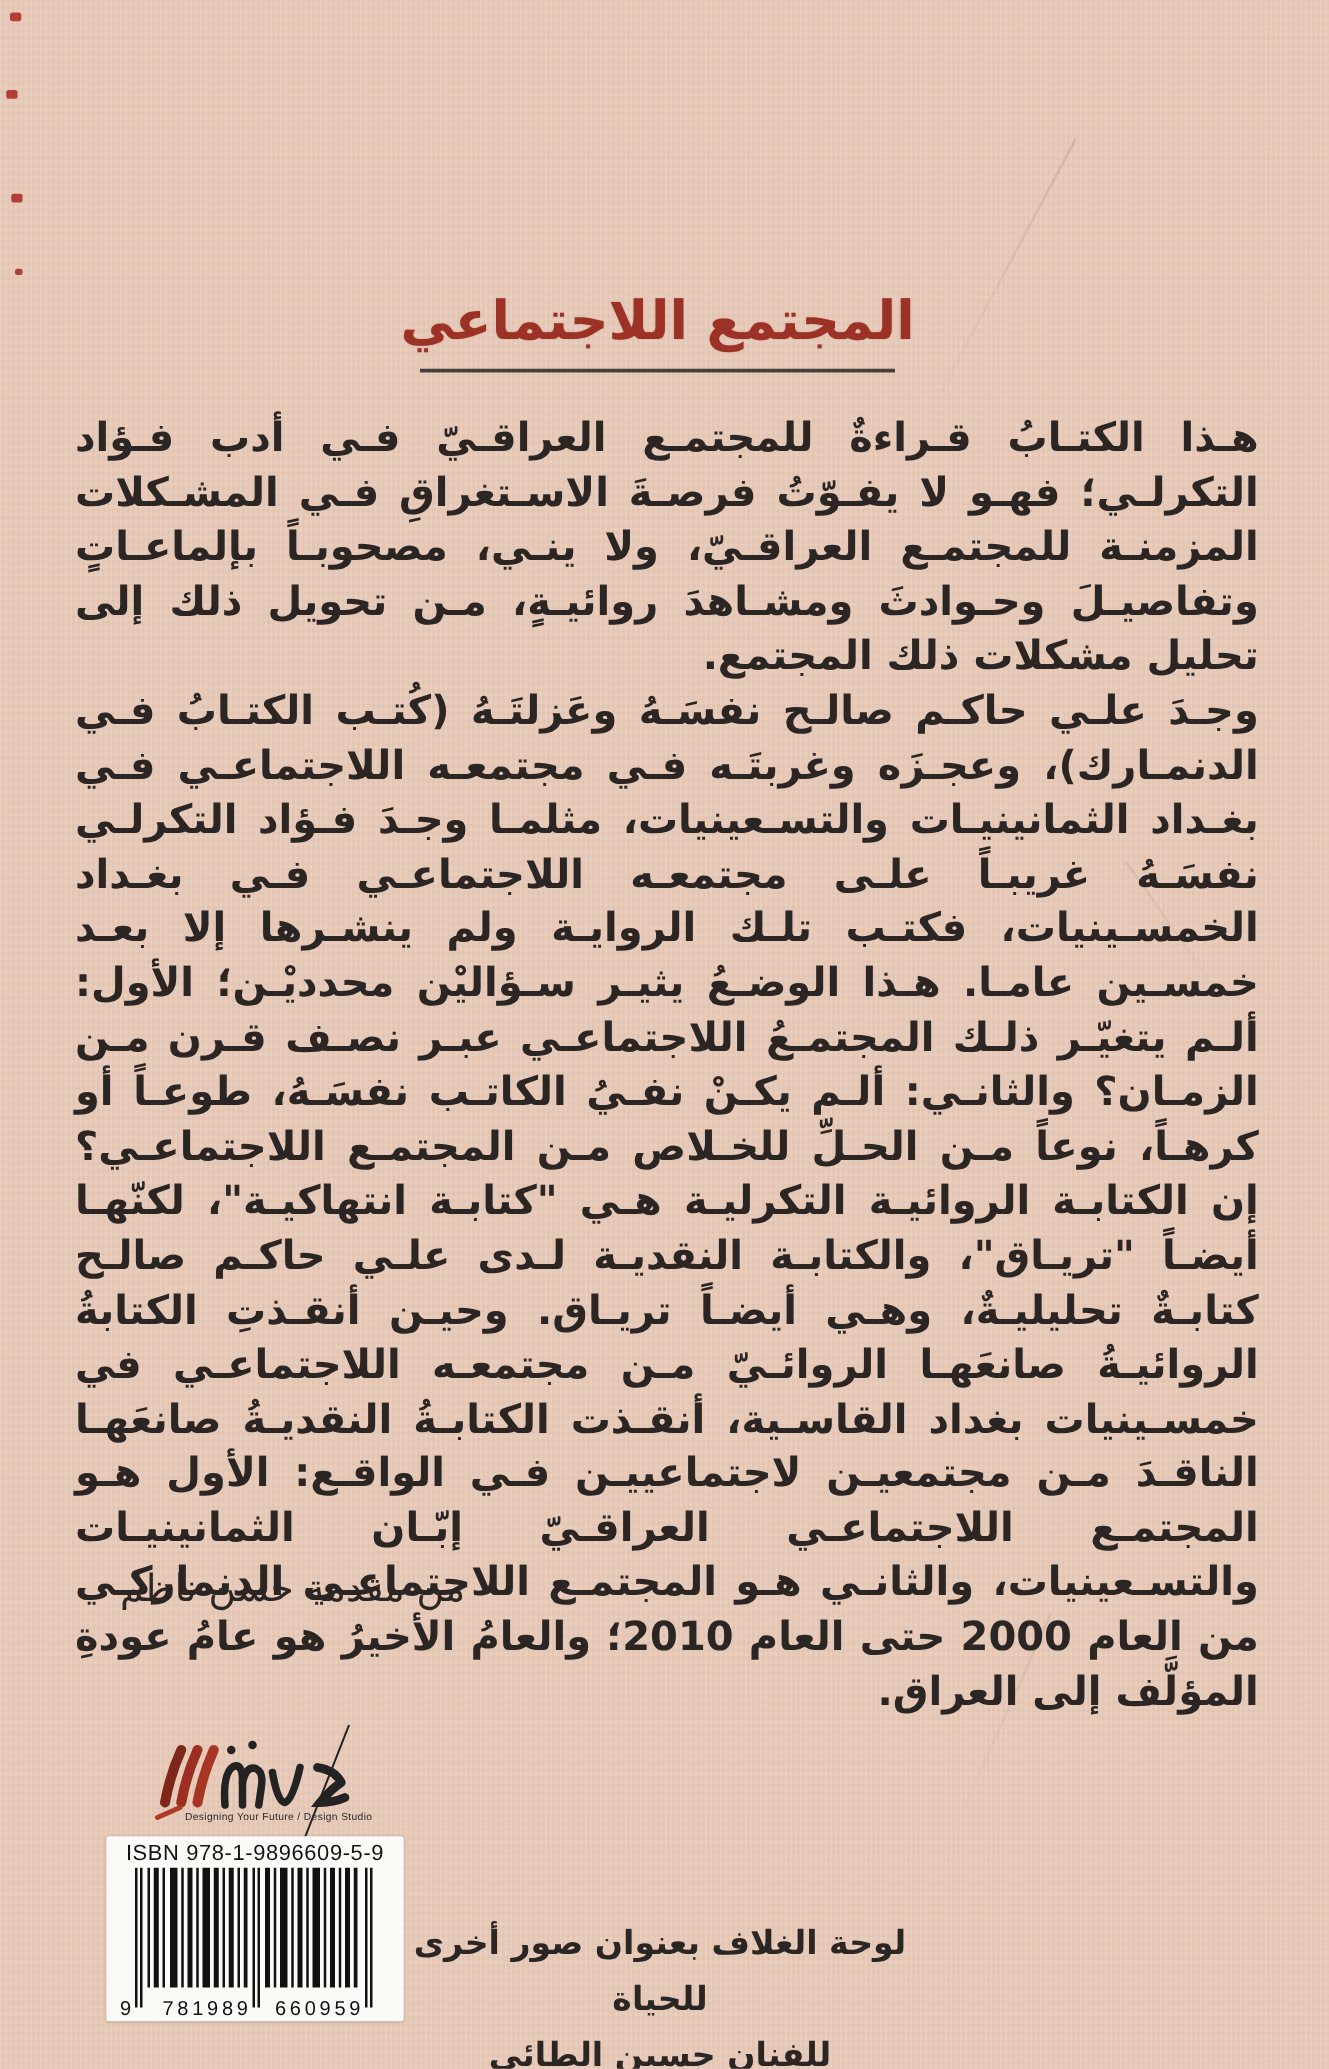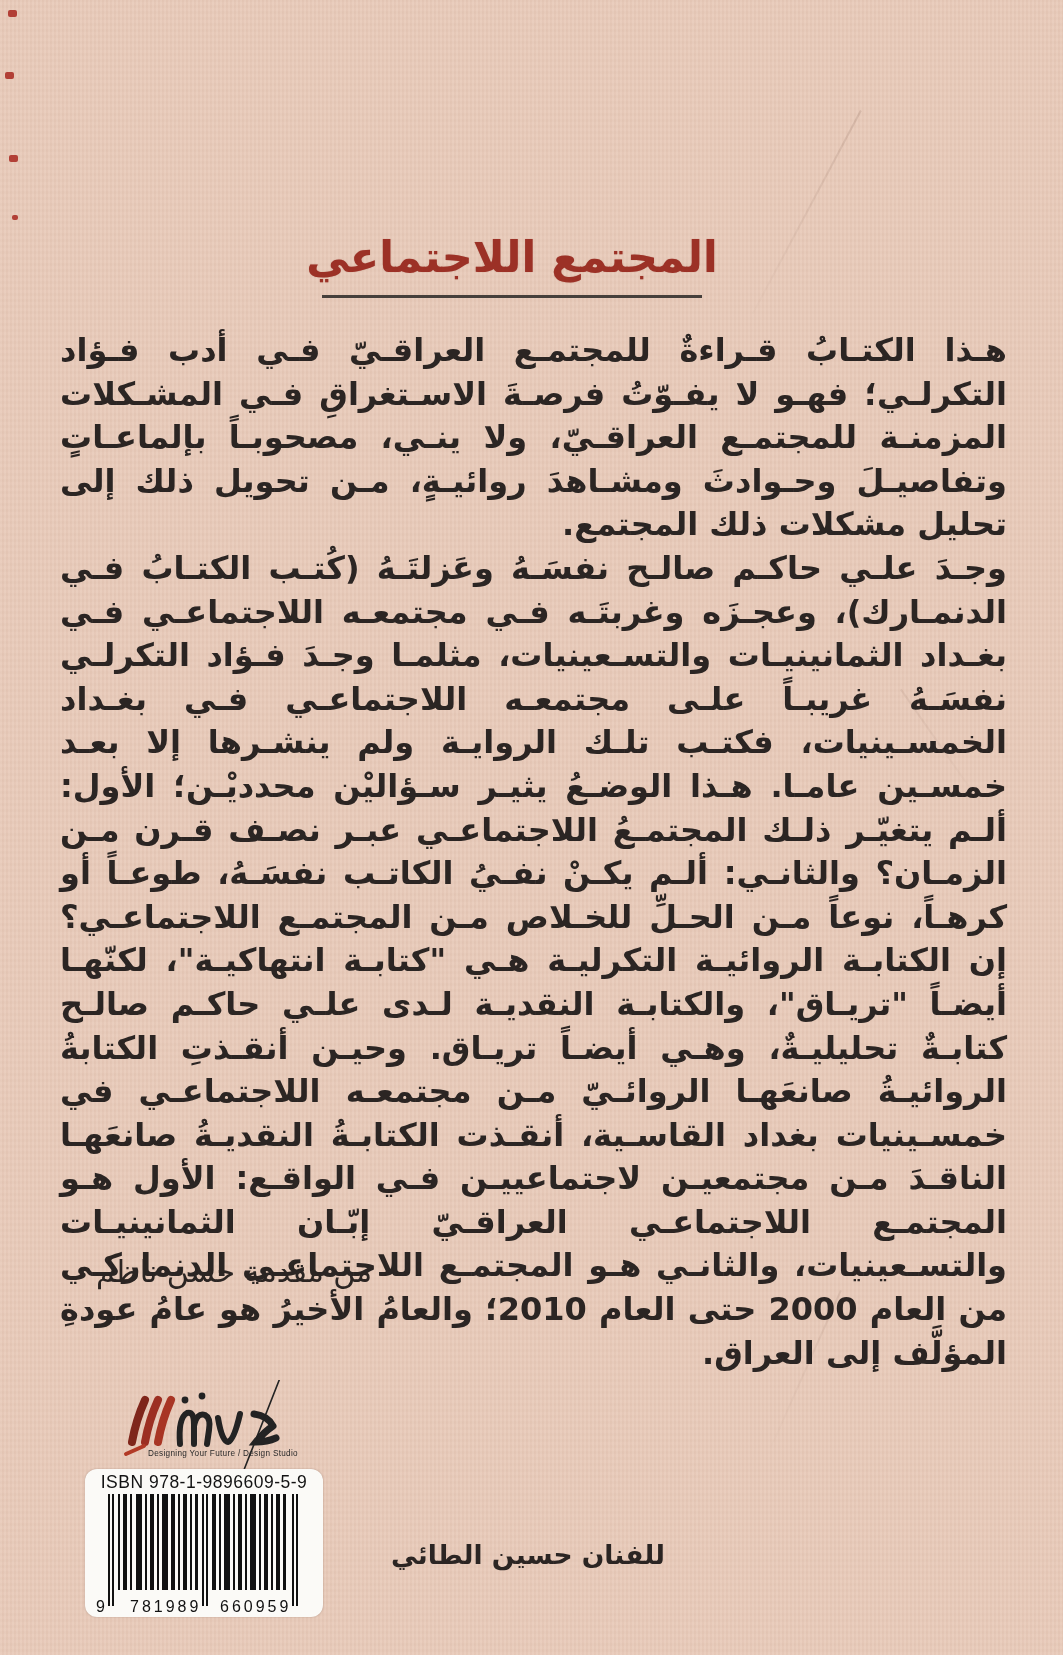--- a/index.html
+++ b/index.html
@@ -6,21 +6,21 @@
   body{
     width:1063px;height:1655px;position:relative;overflow:hidden;
     background-color:#e8cab9;
     background-image:
       repeating-linear-gradient(90deg, rgba(255,255,255,0.05) 0 2px, rgba(140,100,80,0.03) 2px 4px),
       repeating-linear-gradient(0deg, rgba(255,255,255,0.025) 0 3px, rgba(120,90,70,0.02) 3px 6px);
     font-family:"DejaVu Sans", sans-serif;
   }
   .abs{position:absolute;}
   
-  .title-wrap{left:302px;top:230px;width:420px;text-align:center;}
+  .title-wrap{left:316px;top:230px;width:420px;text-align:center;}
   .title{
     margin:0;font-size:43px;font-weight:bold;color:#9c3126;
     direction:rtl;letter-spacing:0px;line-height:1.3;
     text-shadow:0 0 1px rgba(120,30,20,0.35);
   }
   .title-rule{width:380px;height:3px;background:#46403c;margin:9px auto 0;}
   
   .body-text{
     left:60px;top:329px;width:947px;
     direction:rtl;text-align:justify;
@@ -29,21 +29,21 @@
   .body-text p{margin:0;padding:0;}
   .attribution{
     left:96px;top:1254px;direction:rtl;
     color:#2b2523;font-size:30px;font-weight:normal;
   }
   
   .logo-svg{left:118px;top:1380px;}
   
   .barcode-box{
     left:85px;top:1469px;width:238px;height:148px;
-    background:#fbfaf7;border-radius:12px;
+    background:#fbfaf7;border-radius:2px;
     box-shadow:0 0 2px rgba(90,60,50,0.35);
     display:flex;flex-direction:column;align-items:center;
   }
   .isbn-label{
     font-family:"Liberation Sans", sans-serif;
     color:#131313;font-size:17.5px;letter-spacing:0.5px;
     margin-top:3px;white-space:nowrap;
   }
   
   .footer-credit{
@@ -144,14 +144,15 @@
     </g>
     <g font-family="Liberation Sans, sans-serif" font-size="16" fill="#111">
       <text x="0" y="118">9</text>
       <text x="34" y="118" letter-spacing="3">781989</text>
       <text x="124" y="118" letter-spacing="3">660959</text>
     </g>
   </svg>
 </div>
 
 <div class="abs footer-credit">
+  <div>لوحة الغلاف بعنوان صور أخرى للحياة</div>
   <div>للفنان حسين الطائي</div>
 </div>
 
 </body></html>

